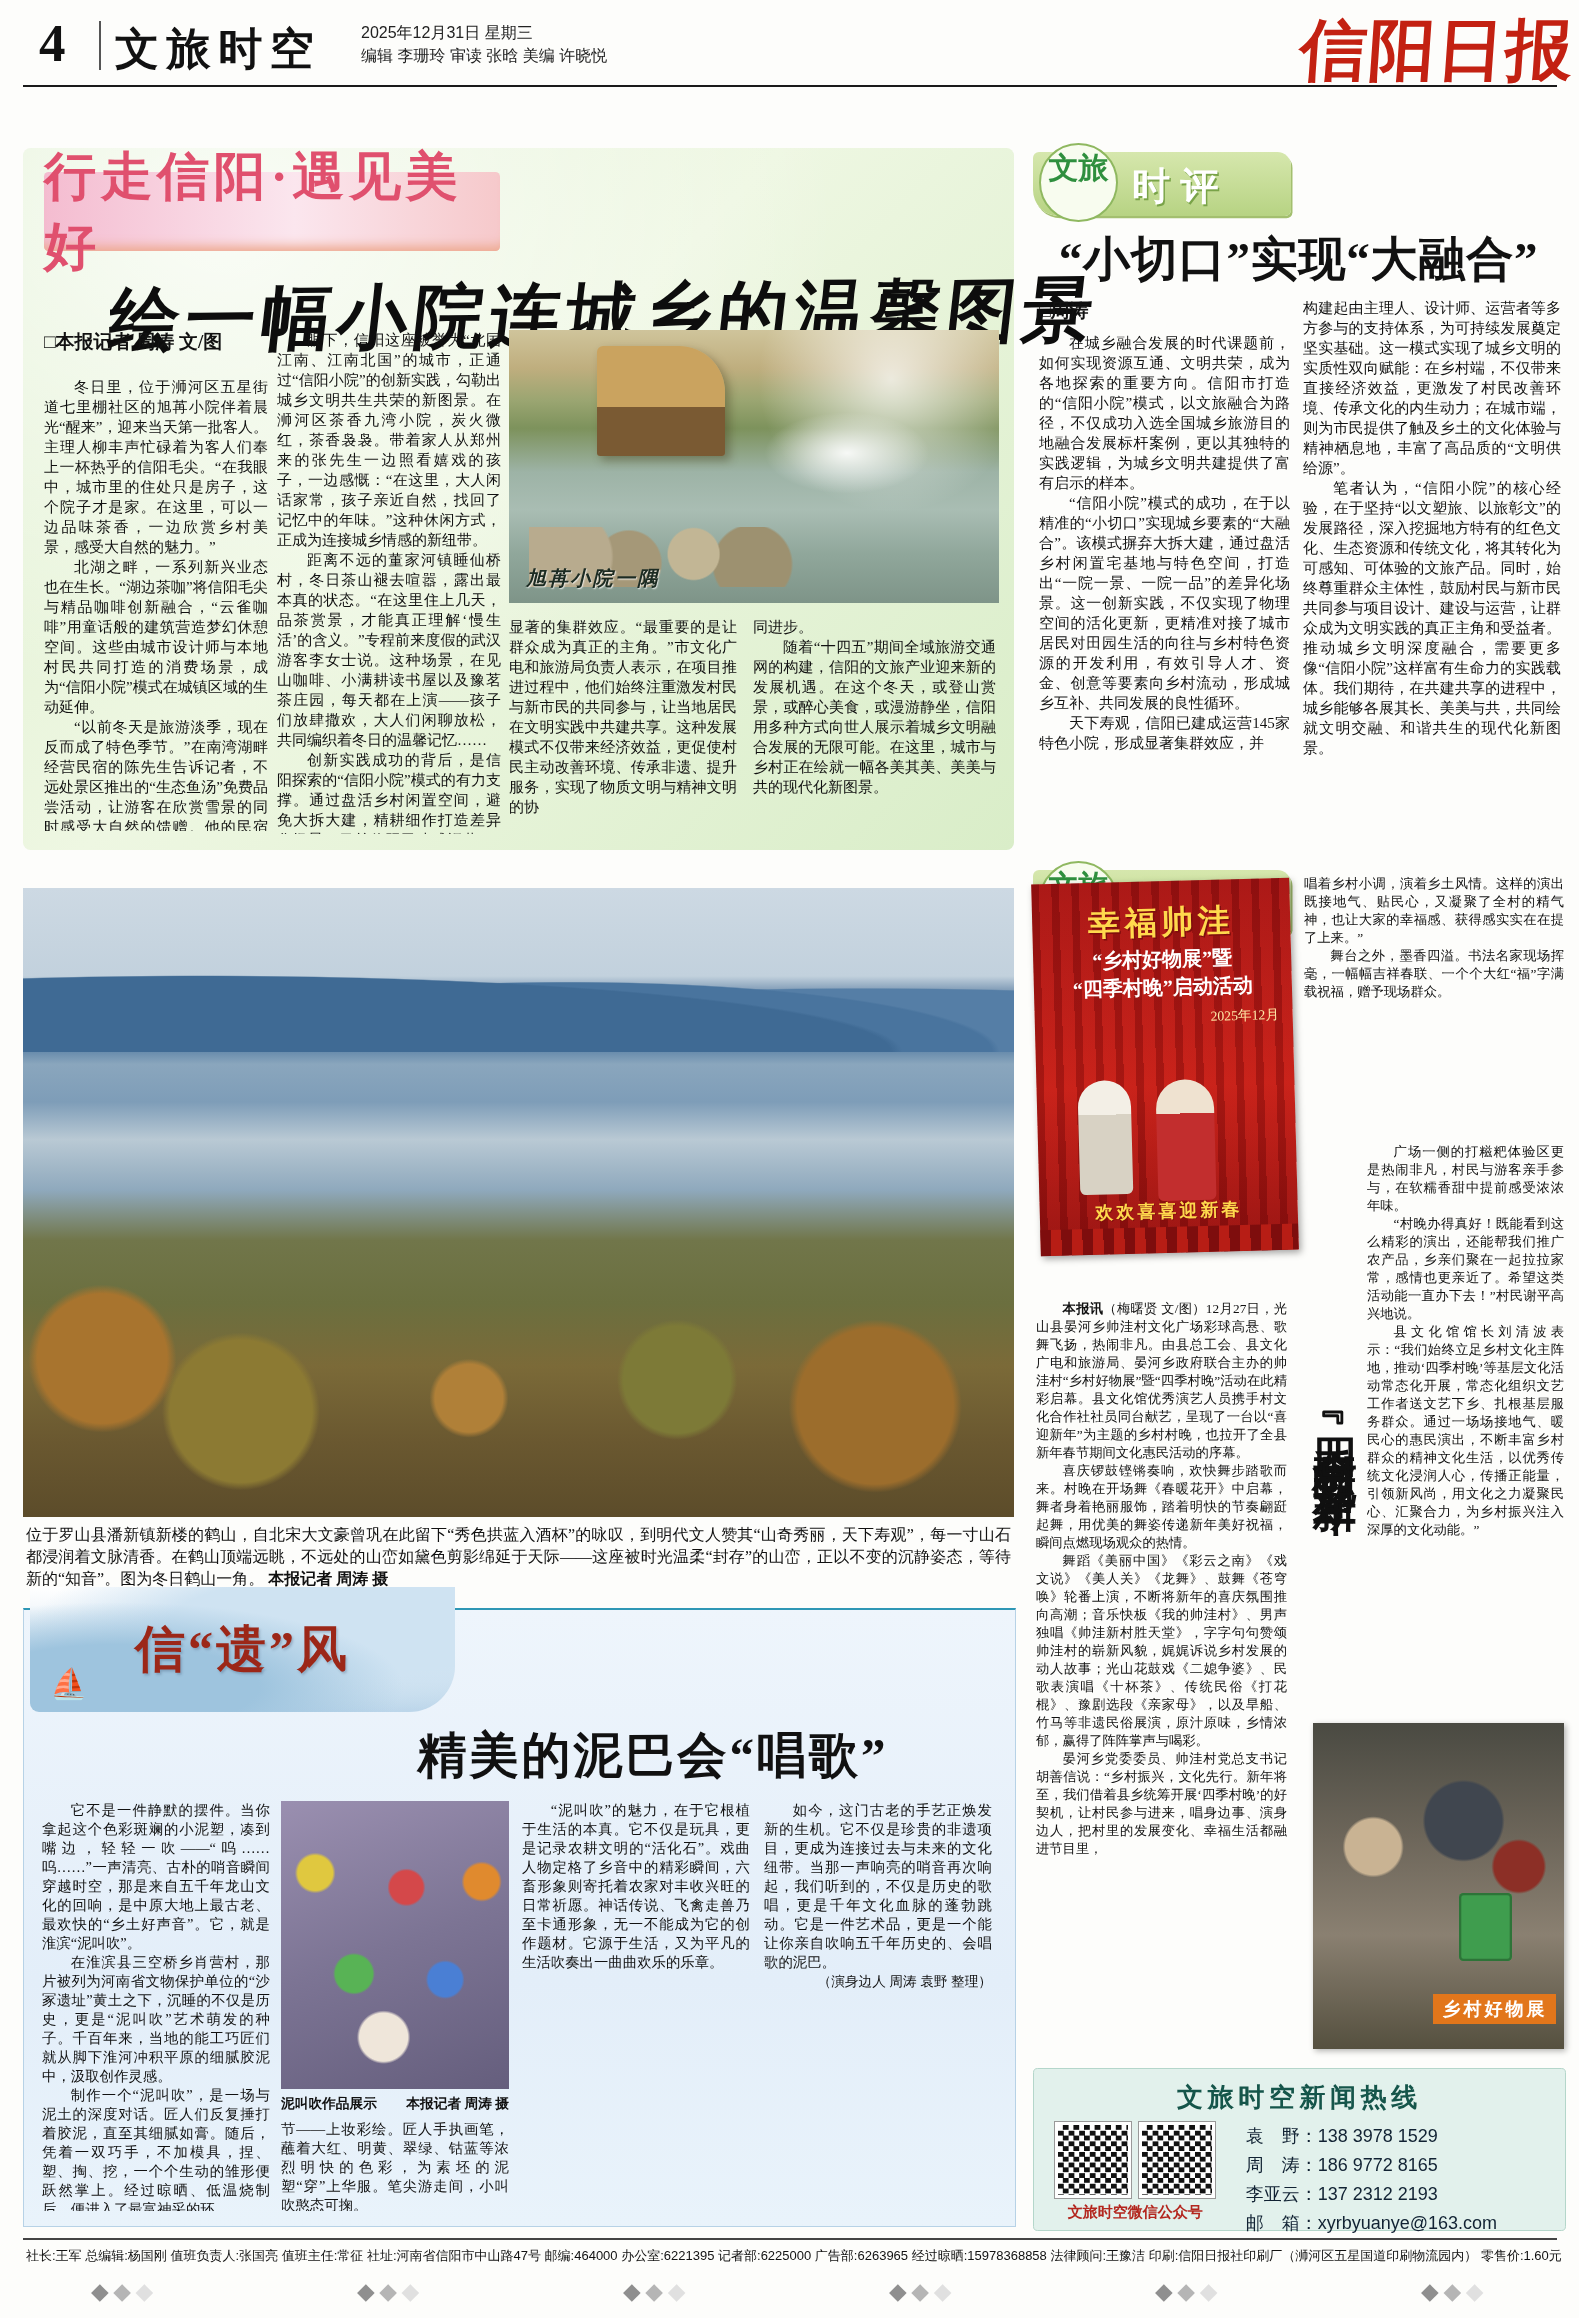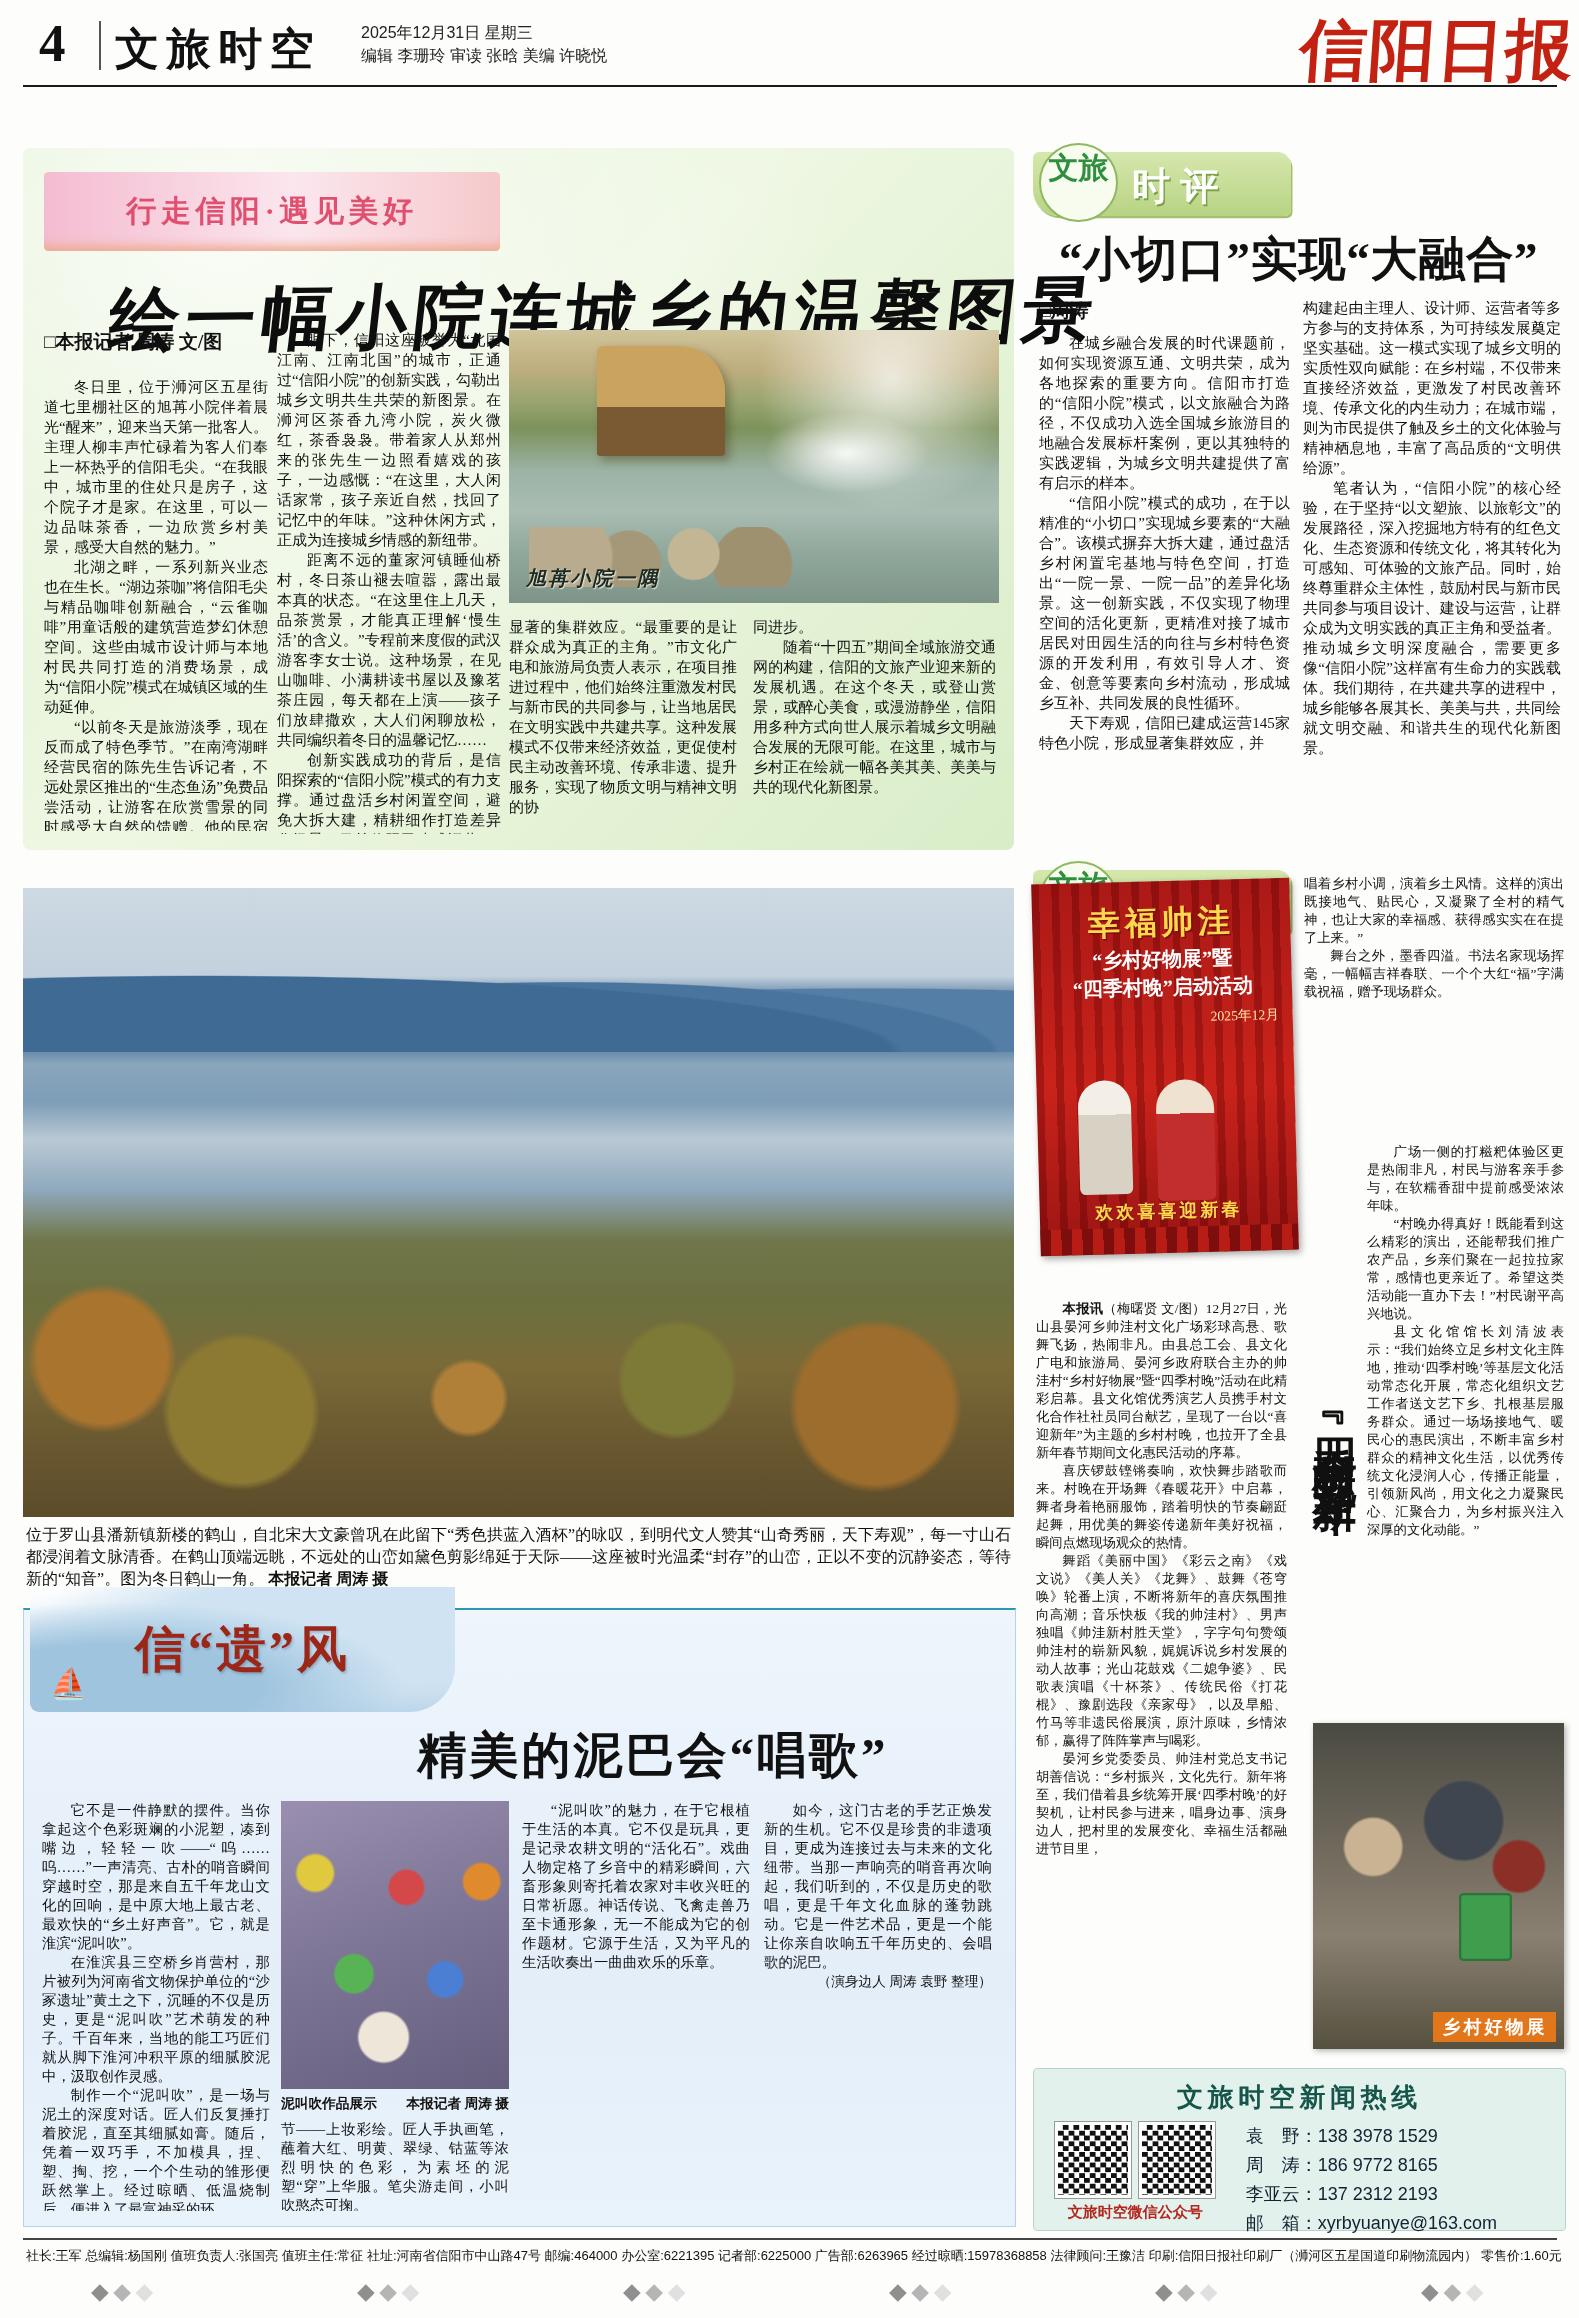--- a/index.html
+++ b/index.html
@@ -23,21 +23,21 @@
               font-family:"Liberation Serif",serif;}
   .toprule{height:2.3px;background:#1a1a1a;}
   
   .greenbox{background:
       radial-gradient(ellipse at 20% 10%, rgba(255,255,255,.8), transparent 55%),
       linear-gradient(135deg,#dff0cf 0%,#eef7e2 45%,#d9edc8 100%);
       border-radius:7.6px;}
   .banner{background:linear-gradient(90deg,#f4bcd0 0%,#fbe6ee 55%,#f6c9cb 100%);
       border-radius:4.6px;display:flex;align-items:center;justify-content:center;
       box-shadow:inset 0 -13.7px 10.6px -9px #eda98f;}
-  .banner span{font-size:30px;font-weight:bold;color:#e0506e;letter-spacing:4.6px;}
+  .banner span{font-size:52px;font-weight:bold;color:#e0506e;letter-spacing:4.6px;}
   .cal-title{font-size:70px;font-weight:bold;letter-spacing:6px;transform:skewX(-7deg) rotate(-0.6deg);
       white-space:nowrap;color:#0d0d0d;}
   .byline{font-size:19px;font-weight:bold;}
   .photo{overflow:hidden;}
   .photo-cap{position:absolute;left:16.7px;bottom:10.6px;font-size:20px;font-weight:bold;color:#1c2b22;
       text-shadow:0.8px 0.8px 1.5px rgba(255,255,255,.85);letter-spacing:2.3px;font-style:italic;}
   
   .courtyard{background:
       radial-gradient(circle at 78% 18%, rgba(255,255,255,.75), transparent 30%),
       linear-gradient(180deg,#cfc49b 0%,#bfae7e 14%,#9aa571 26%,#7d925c 36%,#9db3a6 52%,#a9bdb3 66%,#90a79b 82%,#7e9488 100%);}
@@ -96,21 +96,21 @@
   .vtitle{writing-mode:vertical-rl;font-size:44px;font-weight:bold;letter-spacing:7.6px;line-height:1.15;
       text-align:center;color:#101010;}
   .market{background:
       radial-gradient(circle at 24% 38%,#c9b393 0 10%,transparent 11%),
       radial-gradient(circle at 60% 30%,#40464f 0 14%,transparent 15%),
       radial-gradient(circle at 82% 44%,#8c2f26 0 9%,transparent 10%),
       linear-gradient(180deg,#4a4a42 0%,#6d665a 35%,#8a8071 65%,#55503f 100%);
       box-shadow:1.5px 2.3px 6px rgba(0,0,0,.3);}
   .market .bag{position:absolute;left:58%;top:52%;width:53px;height:68px;background:#3f9d4e;border-radius:4.6px;
       box-shadow:0 0 0 2.3px #2d7438 inset;}
-  .market-cap{position:absolute;right:7.6px;bottom:7px;background:#e2761b;color:#fff;font-size:18px;
+  .market-cap{position:absolute;right:7.6px;bottom:25px;background:#e2761b;color:#fff;font-size:18px;
       font-weight:bold;padding:3px 9px;letter-spacing:3px;}
   
   .herbox{background:linear-gradient(180deg,#eef5fc 0%,#e3eef9 60%,#e9f3fb 100%);
       border:0.8px solid #b7d2e6;border-top:2.3px solid #2e97b5;}
   .herbadge{background:
       radial-gradient(ellipse at 20% 80%,#9ec4de 0 30%,transparent 60%),
       radial-gradient(ellipse at 75% 30%,#cfe3f2 0 40%,transparent 70%),
       linear-gradient(180deg,#ffffff,#bcd6ea);
       border-radius:0 0 46px 9px;display:flex;align-items:center;justify-content:center;}
   .herbadge span{font-size:50px;font-weight:bold;color:#9c2718;letter-spacing:3px;

